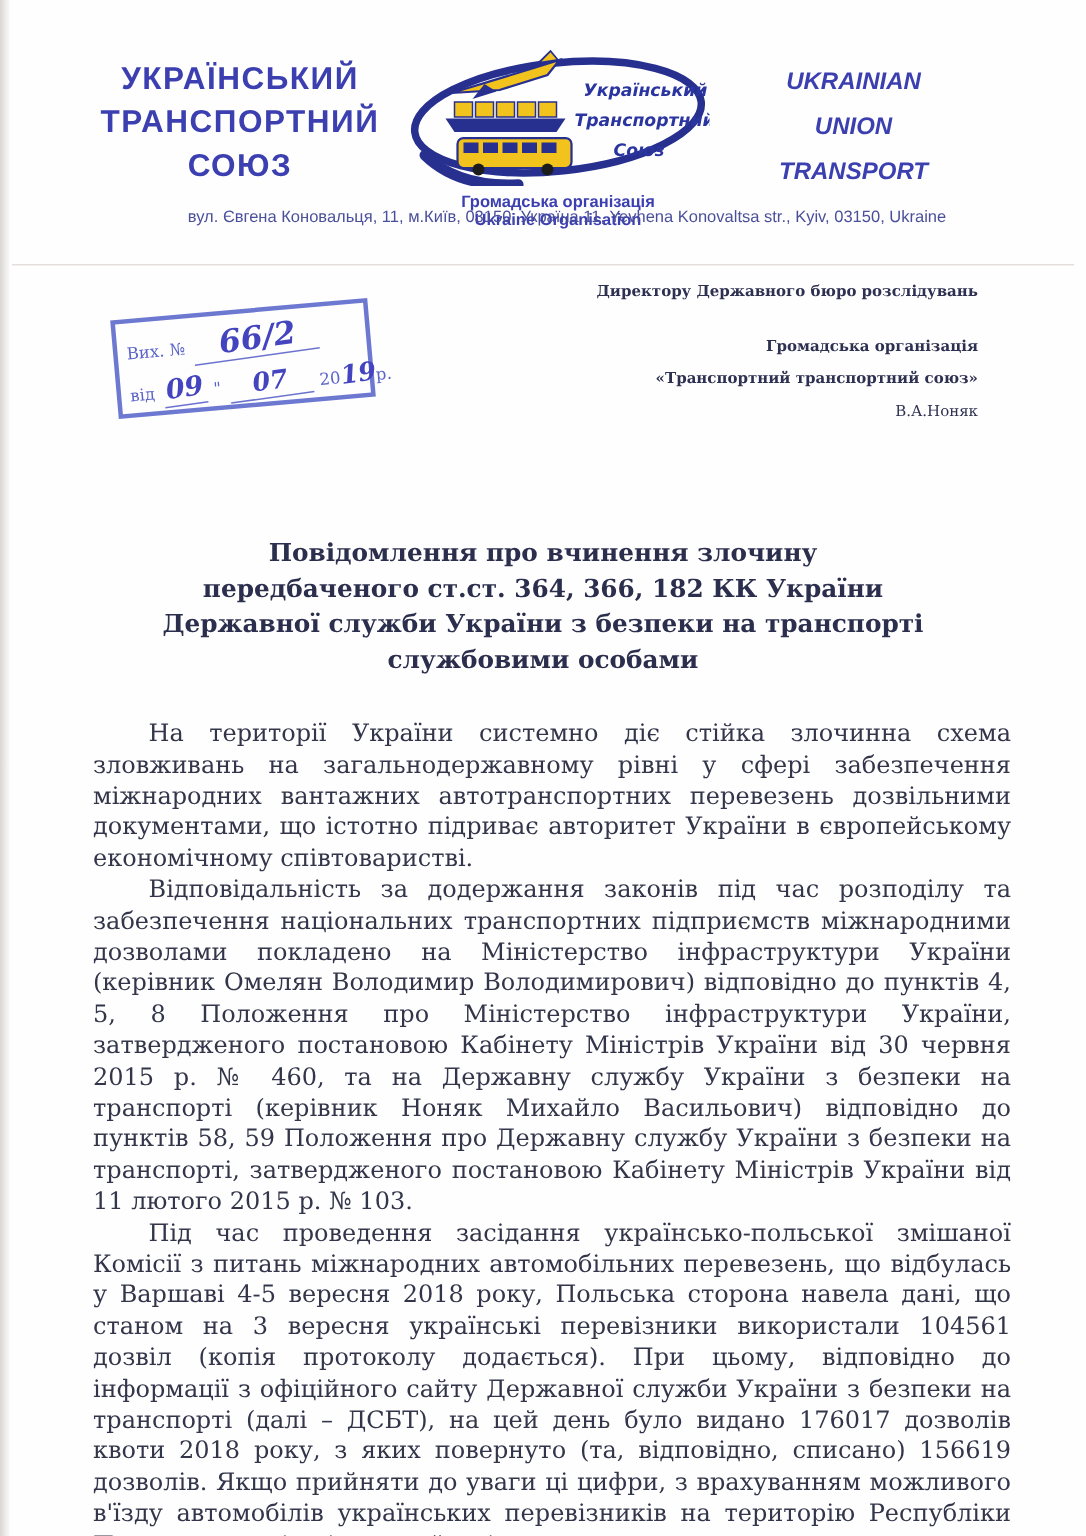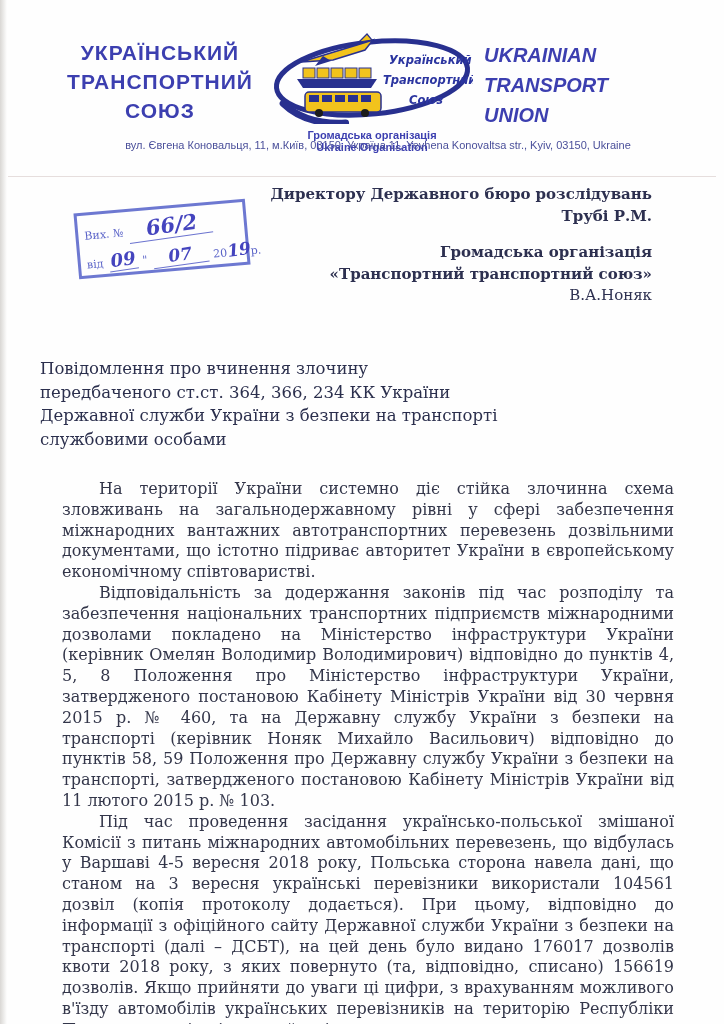--- a/index.html
+++ b/index.html
@@ -17,23 +17,23 @@
   }
   
   .org-uk{
     position:absolute;left:62px;top:38px;width:196px;
     text-align:center;color:#3c3fb0;
     font-family:"Liberation Sans","DejaVu Sans",sans-serif;
     font-weight:bold;font-size:21px;line-height:29px;letter-spacing:1px;
   }
   .org-en{
     position:absolute;left:484px;top:40px;width:170px;
-    color:#3c3fb0;
+    text-align:center;color:#3c3fb0;
     font-family:"Liberation Sans","DejaVu Sans",sans-serif;
-    font-weight:bold;font-style:italic;font-size:20px;line-height:30px;
+    font-weight:bold;font-style:italic;font-size:16px;line-height:30px;
   }
   .logo-wrap{position:absolute;left:268px;top:32px;width:208px;text-align:center;}
   .org-type{
     margin-top:1px;color:#3c3fb0;
     font-family:"Liberation Sans","DejaVu Sans",sans-serif;
     font-weight:bold;font-size:11px;line-height:12px;
   }
   .address{
     position:absolute;left:16px;top:138px;width:724px;text-align:center;
     color:#4a4f9a;font-family:"Liberation Sans","DejaVu Sans",sans-serif;
@@ -60,28 +60,28 @@
     display:inline-block;transform:rotate(-3deg);
   }
   .hw-num{font-size:21px;padding:0 14px 0 18px;border-bottom:1px solid #6b73cf;}
   .hw-day{font-size:18px;border-bottom:1px solid #6b73cf;padding:0 2px;}
   .hw-mon{font-size:17px;border-bottom:1px solid #6b73cf;padding:0 16px;}
   .hw-yr{font-size:17px;}
   .stamp .r2{margin-top:6px;}
   
   .addressee{
     position:absolute;right:72px;top:184px;width:460px;text-align:right;
-    color:#2d3050;font-size:15px;line-height:21.5px;
+    color:#2d3050;font-size:10px;line-height:21.5px;
   }
   .addressee .b{font-weight:bold;}
   .addressee .gap{height:15px;}
   
   .doc-title{
-    position:absolute;left:40px;top:357px;width:644px;text-align:left;
-    color:#2b2f4d;font-weight:normal;font-size:16.5px;line-height:23.5px;
+    position:absolute;left:40px;top:357px;width:644px;text-align:center;
+    color:#2b2f4d;font-weight:bold;font-size:16.5px;line-height:23.5px;
   }
   
   .body-text{
     position:absolute;left:62px;top:479px;width:612px;
     color:#33364a;font-size:16px;line-height:20.8px;text-align:justify;
   }
   .body-text p{margin:0;text-indent:37px;}
 </style>
 </head>
 <body>
@@ -136,22 +136,22 @@
       </g>
     </svg>
     <div class="org-type">
       <div>Громадська організація</div>
       <div>Ukraine Organisation</div>
     </div>
   </div>
 
   <div class="org-en">
     <div>UKRAINIAN</div>
+    <div>UNION</div>
     <div>TRANSPORT</div>
-    <div>UNION</div>
   </div>
 
   <div class="address">
     <div>вул. Євгена Коновальця, 11, м.Київ, 03150, Україна   11, Yevhena Konovaltsa str., Kyiv, 03150, Ukraine</div>
   </div>
 
   <div class="header-rule"></div>
 
   <div class="stamp">
     <div class="row">
@@ -162,30 +162,29 @@
       <span class="printed">від</span>
       <span class="hw hw-day">09</span>
       <span class="printed">"</span>
       <span class="hw hw-mon">07</span>
       <span class="printed">20</span><span class="hw hw-yr">19</span><span class="printed">р.</span>
     </div>
   </div>
 
   <div class="addressee">
     <div class="b">Директору Державного бюро розслідувань</div>
-    <div class="b">Трубі Р.М.</div>
     <div class="gap"></div>
     <div class="b">Громадська організація</div>
     <div class="b">«Транспортний транспортний союз»</div>
     <div>В.А.Ноняк</div>
   </div>
 
   <div class="doc-title">
     <div>Повідомлення про вчинення злочину</div>
-    <div>передбаченого ст.ст. 364, 366, 234 КК України</div>
+    <div>передбаченого ст.ст. 364, 366, 182 КК України</div>
     <div>Державної служби України з безпеки на транспорті</div>
     <div>службовими особами</div>
   </div>
 
   <div class="body-text">
     <p>На території України системно діє стійка злочинна схема зловживань на загальнодержавному рівні у сфері забезпечення міжнародних вантажних автотранспортних перевезень дозвільними документами, що істотно підриває авторитет України в європейському економічному співтоваристві.</p>
     <p>Відповідальність за додержання законів під час розподілу та забезпечення національних транспортних підприємств міжнародними дозволами покладено на Міністерство інфраструктури України (керівник Омелян Володимир Володимирович) відповідно до пунктів 4, 5, 8 Положення про Міністерство інфраструктури України, затвердженого постановою Кабінету Міністрів України від 30 червня 2015 р. № 460, та на Державну службу України з безпеки на транспорті (керівник Ноняк Михайло Васильович) відповідно до пунктів 58, 59 Положення про Державну службу України з безпеки на транспорті, затвердженого постановою Кабінету Міністрів України від 11 лютого 2015 р. № 103.</p>
     <p>Під час проведення засідання українсько-польської змішаної Комісії з питань міжнародних автомобільних перевезень, що відбулась у Варшаві 4-5 вересня 2018 року, Польська сторона навела дані, що станом на 3 вересня українські перевізники використали 104561 дозвіл (копія протоколу додається). При цьому, відповідно до інформації з офіційного сайту Державної служби України з безпеки на транспорті (далі – ДСБТ), на цей день було видано 176017 дозволів квоти 2018 року, з яких повернуто (та, відповідно, списано) 156619 дозволів. Якщо прийняти до уваги ці цифри, з врахуванням можливого в'їзду автомобілів українських перевізників на територію Республіки Польща через інші європейські держави з якими</p>
   </div>
 </div>

